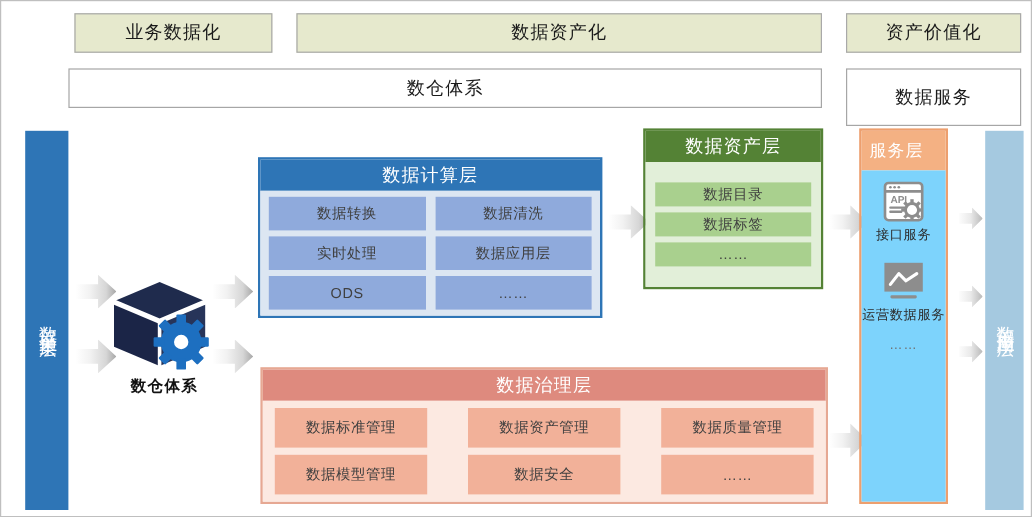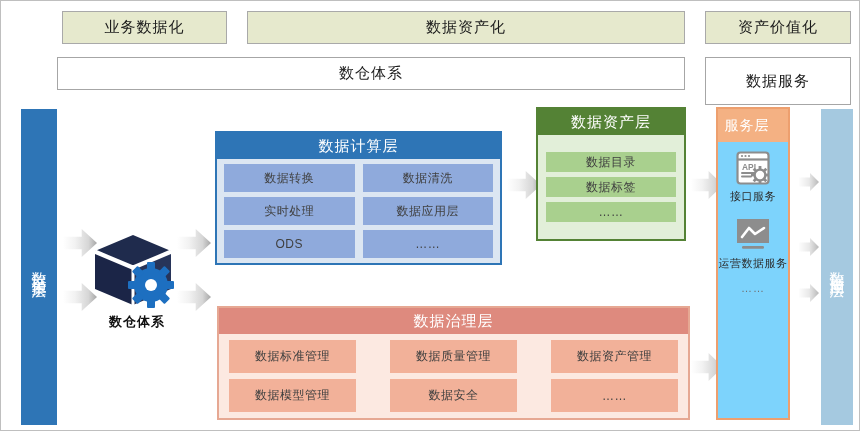--- a/index.html
+++ b/index.html
@@ -215,22 +215,22 @@
       <div class="chip">……</div>
     </div>
   </div>
 
   <div class="arrow" style="left:690px;top:170px;width:32px;height:28px;"></div>
 
   <div class="panel" id="panel-gov" style="left:216px;top:305px;width:473px;height:114px;">
     <div class="panel-head">数据治理层</div>
     <div class="panel-body">
       <div class="chip">数据标准管理</div>
+      <div class="chip">数据资产管理</div>
       <div class="chip">数据质量管理</div>
-      <div class="chip">数据资产管理</div>
       <div class="chip">数据模型管理</div>
       <div class="chip">数据安全</div>
       <div class="chip">……</div>
     </div>
   </div>
 
   <div class="arrow" style="left:690px;top:352px;width:32px;height:28px;"></div>
 
   <div class="panel" id="panel-service" style="left:715px;top:106px;width:74px;height:313px;">
     <div class="panel-head">服务层</div>

